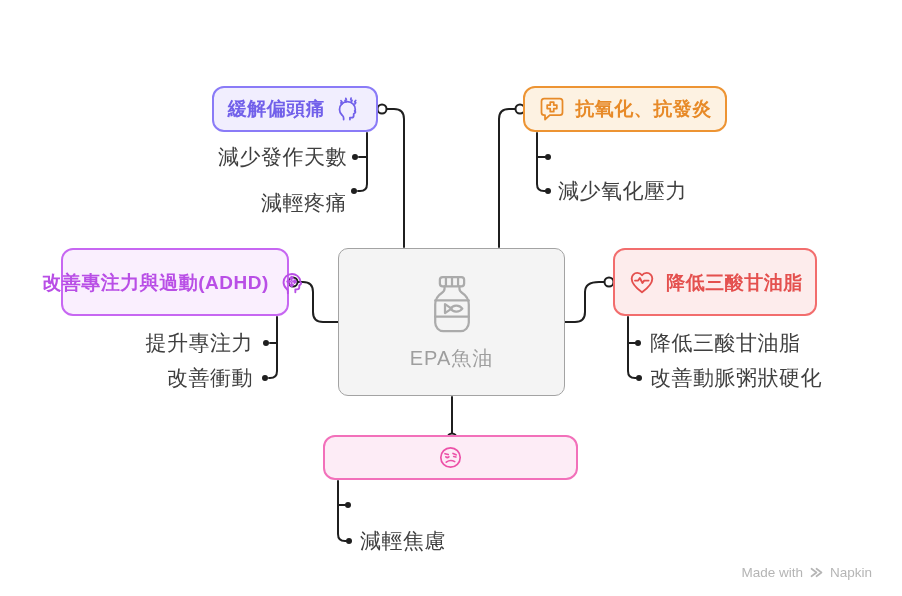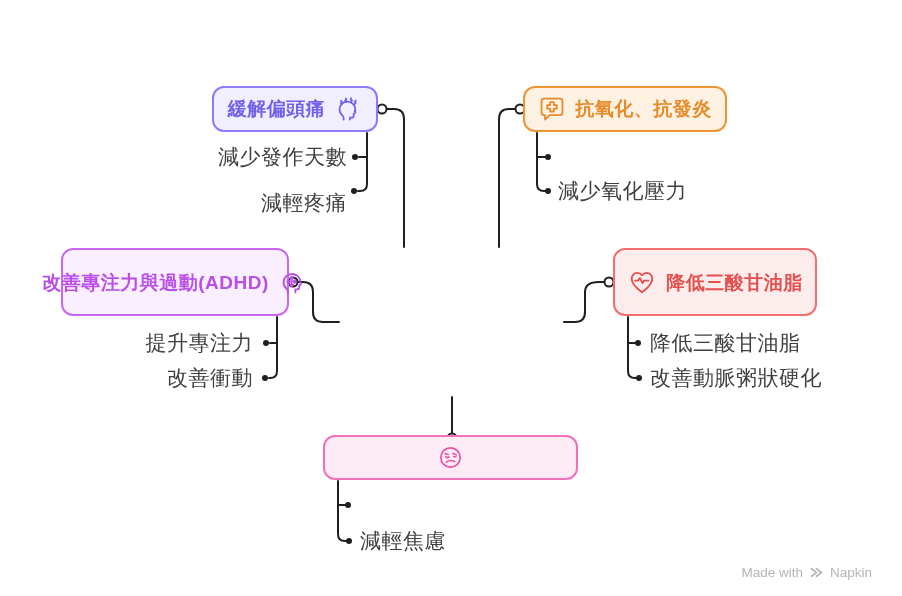--- a/index.html
+++ b/index.html
@@ -73,20 +73,33 @@
     <circle cx="348" cy="505" r="3" fill="#1f1f1f" stroke="none"></circle>
     <circle cx="349" cy="541" r="3" fill="#1f1f1f" stroke="none"></circle>
 
     <circle cx="382" cy="109" r="4.5" fill="#ffffff"></circle>
     <circle cx="520" cy="109" r="4.5" fill="#ffffff"></circle>
     <circle cx="293" cy="282" r="4.5" fill="#ffffff"></circle>
     <circle cx="609" cy="282" r="4.5" fill="#ffffff"></circle>
     <circle cx="452" cy="438" r="4.5" fill="#ffffff"></circle>
   </svg>
 
+  <div class="node node-center">
+    <span class="nicon">
+      <svg width="56" height="66" viewBox="0 0 60 68" stroke="#ababab" stroke-width="2.4" fill="none" stroke-linecap="round" stroke-linejoin="round">
+        <rect x="17" y="3" width="26" height="10" rx="3"></rect>
+        <path d="M23.5 3.5v9 M30 3.5v9 M36.5 3.5v9"></path>
+        <path d="M22 13v2.6c0 1.9-1.4 3.4-3 4.4-4.3 2.7-7 7.4-7 12.7v19c0 5.2 4 9.3 9 9.3h18c5 0 9-4.1 9-9.3v-19c0-5.3-2.7-10-7-12.7-1.6-1-3-2.5-3-4.4V13"></path>
+        <path d="M12 28h36 M12 45.5h36"></path>
+        <path d="M28.5 36.8c2.5-3.6 8.6-5 12.6 0-4 5-10.1 3.6-12.6 0z"></path>
+        <path d="M29.5 36.8L22.5 32v9.6z"></path>
+      </svg>
+    </span>
+    <span class="ctext">EPA魚油</span>
+  </div>
 
   <div class="node node-migraine">
     <span class="ntext">緩解偏頭痛</span>
     <span class="nicon">
       <svg width="28" height="28" viewBox="0 0 32 32" stroke="currentColor" stroke-width="2" fill="none" stroke-linecap="round" stroke-linejoin="round">
         <path d="M11 28v-1.6c0-1.4-.6-2.3-1.7-3.3-1.9-1.6-3-4-3-6.6 0-4.9 4-8.9 9-8.9s9 4 9 8.9c0 .8-.1 1.5-.3 2.2"></path>
         <path d="M23.6 18.2c1 .4 1.2 1.5.4 2.2l-1.5 1.3v1.9c0 1.2-1 2.2-2.2 2.2h-2.1V28"></path>
         <path d="M8 6.5 9.2 8 7.9 9 9 10.5"></path>
         <path d="M13.5 3.8l.6 1.8-1.5.7 1 1.6"></path>
         <path d="M19.5 3.6l-.4 1.9 1.5.6-.8 1.7"></path>

